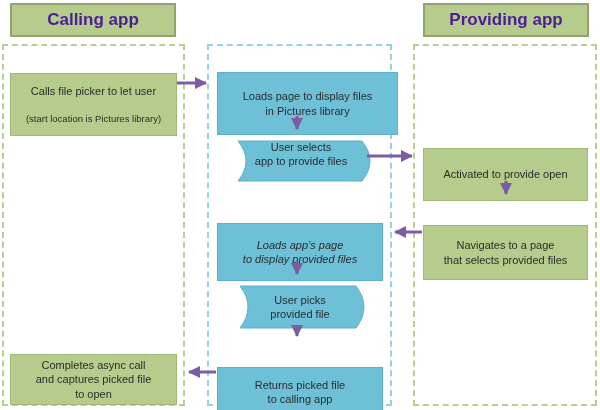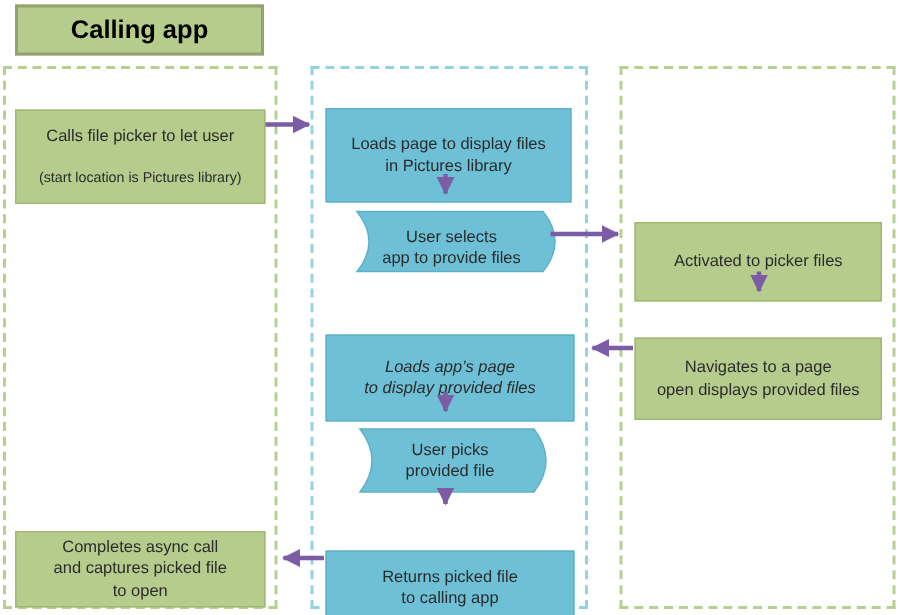--- a/index.html
+++ b/index.html
@@ -6,21 +6,21 @@
   .canvas{
     position:relative;width:600px;height:410px;background:#fff;overflow:hidden;
     font-family:"Liberation Sans", sans-serif;
     --green:#b6cc8d; --green-border:#9fb973; --green-hdr-border:#94a170;
     --blue:#6dc0d6; --blue-border:#5fb1c8;
     --green-dash:#b7cf90; --blue-dash:#95d3e3;
     --purple:#7b5ca5; --ink:#2b2b2b;
   }
   .hdr{
     position:absolute;top:3px;height:30px;line-height:30px;text-align:center;
-    font-size:17px;font-weight:bold;color:#000000;
+    font-size:17px;font-weight:bold;color:#4c1d95;
   }
   .hdr.green{background:var(--green);border:2px solid var(--green-hdr-border);}
   .hdr.blue{background:var(--blue);border:2px solid var(--blue-border);}
   .lane{position:absolute;top:44px;height:358px;background:transparent;}
   .lane.green{border:2px dashed var(--green-dash);}
   .lane.blue{border:2px dashed var(--blue-dash);}
   .node{
     position:absolute;display:flex;align-items:center;justify-content:center;
     text-align:center;white-space:pre-line;font-size:11px;line-height:1.3;
     color:var(--ink);box-sizing:border-box;margin-top:20px;
@@ -35,49 +35,50 @@
     color:var(--ink);pointer-events:none;
   }
   svg.overlay{position:absolute;left:0;top:0;pointer-events:none;}
 </style>
 </head>
 <body>
 
 <div class="canvas" style="--green: #b6cc8d; --green-border: #9fb973; --blue: #6dc0d6; --blue-border: #5fb1c8; --green-dash: #b7cf90; --blue-dash: #95d3e3; --purple: #7b5ca5; --ink: #2b2b2b;">
 
   <div class="hdr green" style="left:10px;width:162px;">Calling app</div>
+  <div class="hdr green" style="left:423px;width:162px;">Providing app</div>
 
   <div class="lane green" style="left:2px;width:179px;"></div>
   <div class="lane blue" style="left:207px;width:181px;"></div>
   <div class="lane green" style="left:413px;width:180px;"></div>
 
   <div class="node green" style="left:10px;top:53px;width:167px;height:63px;">
     <span>
       <span class="ln">Calls file picker  to let user</span>
       <span class="ln small">(start location  is Pictures library)</span>
     </span>
   </div>
 
-  <div class="node blue" style="left:217px;top:52px;width:164px;height:63px;">Loads page to display files
+  <div class="node blue" style="left:217px;top:52px;width:181px;height:63px;">Loads page to display files
 in Pictures library</div>
 
   <div class="node blue" style="left:217px;top:203px;width:166px;height:58px;font-style:italic;">Loads app’s page
 to display provided files</div>
 
   <div class="node blue" style="left:217px;top:347px;width:166px;height:50px;">Returns picked file
 to calling app</div>
 
   <div class="node green" style="left:10px;top:334px;width:167px;height:51px;">Completes async call
 and captures picked file
 to open</div>
 
-  <div class="node green" style="left:423px;top:128px;width:165px;height:53px;">Activated to picker files</div>
+  <div class="node green" style="left:423px;top:128px;width:165px;height:53px;">Activated to provide open</div>
 
   <div class="node green" style="left:423px;top:205px;width:165px;height:55px;">Navigates to a page
-open displays provided files</div>
+that selects provided files</div>
 
   <svg class="overlay" width="600" height="410" viewBox="0 0 600 410">
     <defs>
       <marker id="arrow" markerUnits="userSpaceOnUse" markerWidth="14" markerHeight="12" refX="11" refY="6" orient="auto">
         <path d="M0 0 L12 6 L0 12 Z" fill="#7b5ca5"></path>
       </marker>
     </defs>
 
     <path d="M 238 141 L 362 141 Q 378 161 362 181 L 238 181 Q 254 161 238 141 Z" fill="#6dc0d6" stroke="#5fb1c8" stroke-width="1"></path>
     <path d="M 240 286 L 356 286 Q 372 307 356 328 L 240 328 Q 256 307 240 286 Z" fill="#6dc0d6" stroke="#5fb1c8" stroke-width="1"></path>
@@ -85,18 +86,18 @@
     <path d="M177 83 H206" stroke="#7b5ca5" stroke-width="3" fill="none" marker-end="url(#arrow)"></path>
     <path d="M297 116 V129" stroke="#7b5ca5" stroke-width="3" fill="none" marker-end="url(#arrow)"></path>
     <path d="M367 156 H412" stroke="#7b5ca5" stroke-width="3" fill="none" marker-end="url(#arrow)"></path>
     <path d="M506 181 V194" stroke="#7b5ca5" stroke-width="3" fill="none" marker-end="url(#arrow)"></path>
     <path d="M422 232 H395" stroke="#7b5ca5" stroke-width="3" fill="none" marker-end="url(#arrow)"></path>
     <path d="M297 261 V274" stroke="#7b5ca5" stroke-width="3" fill="none" marker-end="url(#arrow)"></path>
     <path d="M297 330 V336" stroke="#7b5ca5" stroke-width="3" fill="none" marker-end="url(#arrow)"></path>
     <path d="M216 372 H189" stroke="#7b5ca5" stroke-width="3" fill="none" marker-end="url(#arrow)"></path>
   </svg>
 
-  <div class="wavy-label" style="left:240px;top:147px;width:122px;height:36px;text-align:center;">User selects
+  <div class="wavy-label" style="left:240px;top:136px;width:122px;height:36px;text-align:center;">User selects
 app to provide files</div>
   <div class="wavy-label" style="left:242px;top:286px;width:116px;height:42px;">User picks
 provided file</div>
 
 </div>
 
 </body></html>

